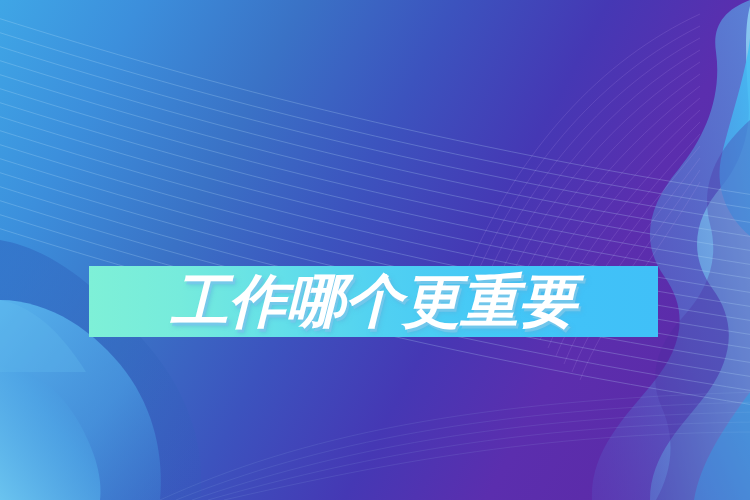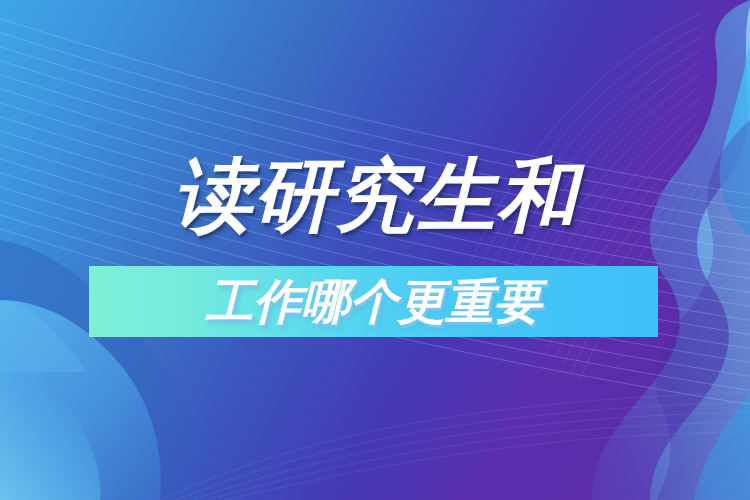--- a/index.html
+++ b/index.html
@@ -77,21 +77,21 @@
 
   .line2 {
     position: absolute;
     left: 89px;
     top: 266px;
     width: 569px;
     height: 71px;
     display: flex;
     align-items: center;
     justify-content: center;
-    font-size: 48px;
+    font-size: 58px;
     font-weight: bold;
     font-style: italic;
     color: #ffffff;
     letter-spacing: 0px;
     white-space: nowrap;
     text-shadow:
        2px 3px 0 rgba(120,200,235,0.85),
        3px 4px 4px rgba(90,175,220,0.55);
   }
 </style>
@@ -210,20 +210,19 @@
         <path d="M176,500 C316,444 486,408 760,402"></path>
         <path d="M192,500 C332,452 502,416 760,412"></path>
         <path d="M208,500 C348,460 518,424 760,422"></path>
         <path d="M224,500 C364,468 534,432 760,432"></path>
       </g>
     </svg>
   </div>
 
   <div class="title-stack">
 
-    <div class="line1">读研究生和</div>
 
     <div class="band"></div>
 
     <div class="line2">工作哪个更重要</div>
   </div>
 
 </div>
 
 </body></html>

